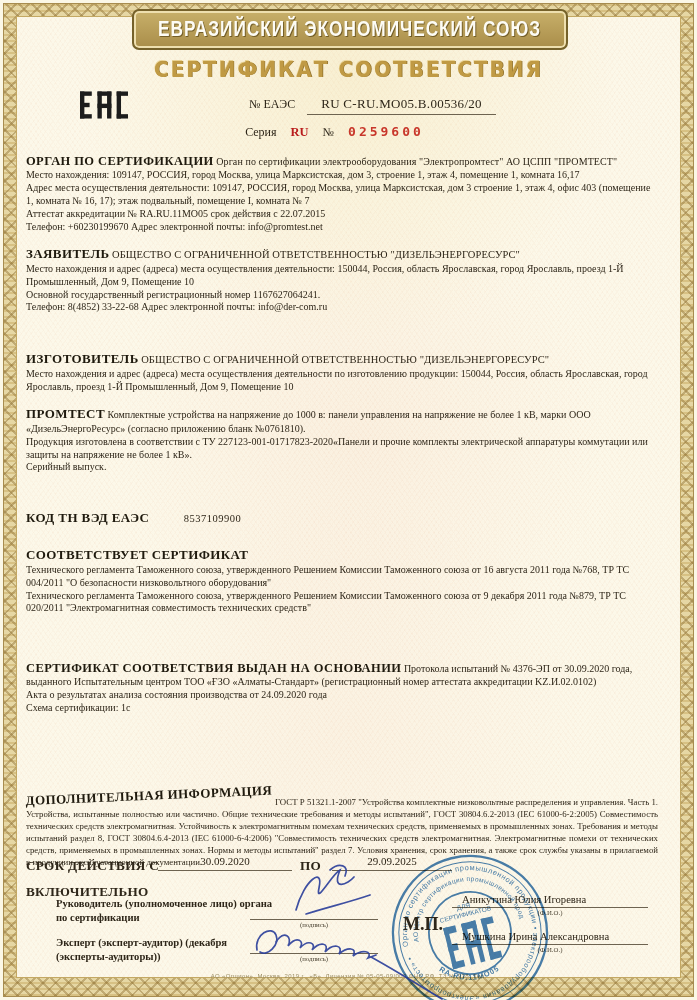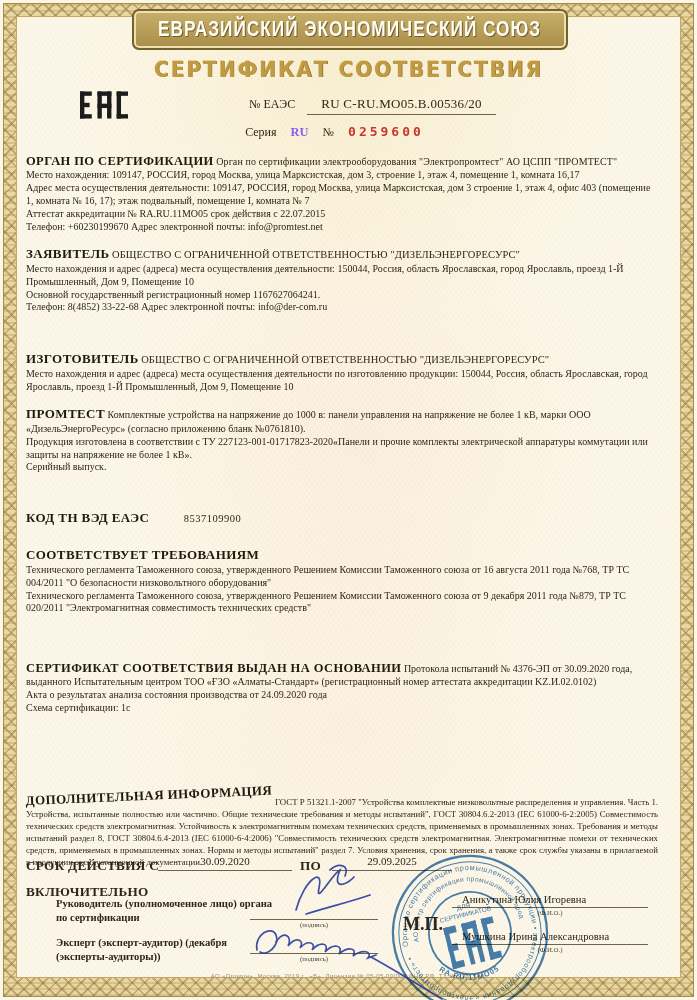--- a/index.html
+++ b/index.html
@@ -54,21 +54,21 @@
     font-family:"DejaVu Sans","Liberation Sans",sans-serif;
     font-weight:800;font-size:20px;letter-spacing:2px;color:#c09a44;
     text-shadow:0.6px 0.8px 0 #8d6f2c, -0.4px -0.4px 0 #e8d191;
     transform:scaleY(1.08);
   }
   .no-line{left:0;top:96px;width:697px;display:flex;justify-content:center;align-items:baseline;gap:12px;margin-left:24px;}
   .no-line .lbl{font-size:12px;}
   .no-line .val{font-size:13px;border-bottom:1px solid #6d6350;padding:0 14px 2px 14px;letter-spacing:.3px;}
   .series-line{left:0;top:124px;width:697px;display:flex;justify-content:center;align-items:baseline;gap:14px;transform:translateX(-14px);}
   .series-line .lbl{font-size:12px;}
-  .series-line .ru{font-size:12.5px;font-weight:700;color:#8b5cf6;}
+  .series-line .ru{font-size:12.5px;font-weight:700;color:#b91c1c;}
   .series-line .nsign{font-size:12px;}
   .series-line .digits{font-family:"DejaVu Sans Mono","Liberation Mono",monospace;font-size:13px;font-weight:700;color:#c8372b;letter-spacing:3px;}
   
   .sec{left:26px;width:632px;font-size:10px;line-height:1.29;text-align:left;}
   .sec p{margin:0;}
   .h{font-weight:700;color:#1f1a0e;letter-spacing:.4px;}
   .h12{font-size:12.5px;}
   .h13{font-size:13px;}
   .caps{letter-spacing:.1px;}
   .codeval{margin-left:32px;font-size:10.5px;letter-spacing:.5px;}
@@ -163,21 +163,21 @@
     <p>Серийный выпуск.</p>
   </div>
 
   <div class="abs sec" style="top:510px">
     <p><span class="h h13">КОД ТН ВЭД ЕАЭС</span>
        <span class="codeval">8537109900</span></p>
   </div>
 
   <div class="abs sec" style="top:547px">
     <p>
-        <span class="h h13 block-h">СООТВЕТСТВУЕТ ТРЕБОВАНИЯМ</span>
+        <span class="h h13 block-h">СООТВЕТСТВУЕТ СЕРТИФИКАТ</span>
       </p>
     <p>Технического регламента Таможенного союза, утвержденного Решением Комиссии Таможенного союза от 16 августа  2011 года №768, ТР ТС 004/2011 "О безопасности низковольтного оборудования"</p>
     <p>Технического регламента Таможенного союза, утвержденного Решением Комиссии Таможенного союза от 9 декабря 2011 года №879, ТР ТС 020/2011 "Электромагнитная совместимость технических средств"</p>
   </div>
 
   <div class="abs sec" style="top:660px">
     <p><span class="h h12">СЕРТИФИКАТ СООТВЕТСТВИЯ  ВЫДАН НА ОСНОВАНИИ</span>
        <span>Протокола испытаний № 4376-ЭП от 30.09.2020 года, выданного Испытательным центром ТОО «ҒЗО «Алматы-Стандарт» (регистрационный номер аттестата аккредитации KZ.И.02.0102)</span></p>
     <p>Акта о результатах анализа состояния производства от 24.09.2020 года</p>
     <p>Схема сертификации: 1с</p>

